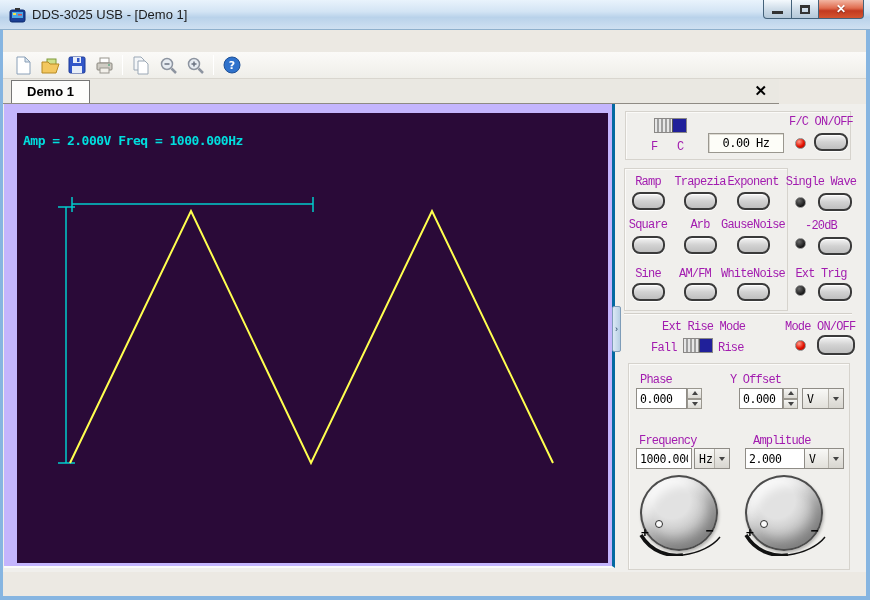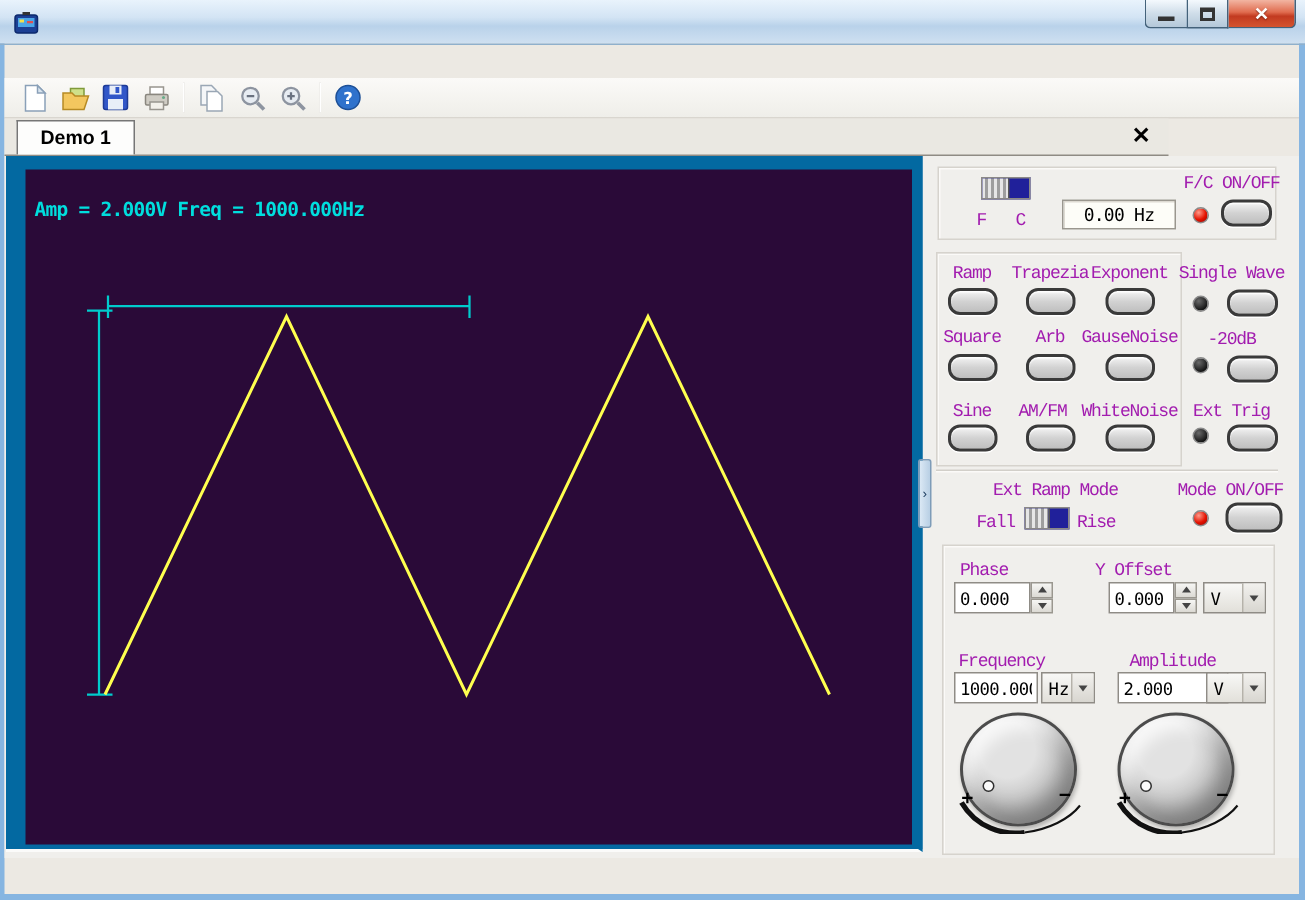--- a/index.html
+++ b/index.html
@@ -39,21 +39,21 @@
 
   
   .tabrow{ position:absolute; left:3px; top:79px; width:776px; height:25px; background:#eae8e2;
     border-bottom:1px solid #8f8b84; }
   .tab{ position:absolute; left:8px; bottom:0; height:23px; padding:3px 15px 0 15px; background:#fdfdfc;
     border:1px solid #767676; border-bottom:none; font-size:13px; font-weight:bold; color:#000; }
   .tab-close{ position:absolute; right:12px; top:3px; font-size:15px; font-weight:bold; color:#000; line-height:18px; }
 
   
   .main{ position:absolute; left:3px; top:104px; width:863px; height:468px; background:#f0efec; }
-  .client{ position:absolute; left:1px; top:0; width:611px; height:464px; background:#0369a1;
+  .client{ position:absolute; left:1px; top:0; width:611px; height:464px; background:#c4b5fd;
     border-bottom:2px solid #fbfbfa; border-right:3px solid #0369a1;text-decoration:underline; }
   .display{ position:absolute; left:13px; top:9px; width:591px; height:450px; background:#2a0a38; }
   .overlay-text{ position:absolute; left:6px; top:20px; font-family:"DejaVu Sans Mono",monospace;
     font-size:13px; font-weight:bold; color:#00dede; letter-spacing:-0.5px; }
   .splitter{ position:absolute; left:609px; top:202px; width:9px; height:46px;
     background:linear-gradient(90deg,#dce9f5,#b8cfe4); border:1px solid #7e9cb8; border-radius:2px;
     display:flex; align-items:center; justify-content:center; font-size:9px; color:#1a3a5c; }
 
   
   .groupbox{ position:absolute; border:1px solid #d6d3cd; box-shadow:1px 1px 0 #fbfaf8 inset; }
@@ -114,20 +114,21 @@
   <div class="titlebar">
     <div class="app-icon">
       <svg width="17" height="17" viewBox="0 0 17 17">
         <rect x="1" y="3" width="15" height="12" rx="2" fill="#1b3f94" stroke="#0d2a6e"></rect>
         <rect x="3" y="5" width="11" height="6" fill="#4aa6e8"></rect>
         <rect x="4" y="6" width="3" height="2" fill="#f4e04a"></rect>
         <rect x="9" y="7" width="4" height="1.5" fill="#e05050"></rect>
         <rect x="6" y="1" width="5" height="2" fill="#333"></rect>
       </svg>
     </div>
+    <div class="title-text">DDS-3025 USB - [Demo 1]</div>
     <div class="win-controls">
       <div class="wc min">
           <span class="glyph-min"></span>
         </div>
       <div class="wc max">
           <span class="glyph-max"></span>
         </div>
       <div class="wc close">
           <span class="glyph-x">✕</span>
         </div>
@@ -263,21 +264,21 @@
     <div class="pbtn" style="left:815px; top:89px;"></div>
     <div class="mlabel center" style="left:778px; top:115px; width:80px;">-20dB</div>
     <div class="led dark" style="left:792px; top:134px;"></div>
     <div class="pbtn" style="left:815px; top:133px;"></div>
     <div class="mlabel center" style="left:778px; top:163px; width:80px;">Ext Trig</div>
     <div class="led dark" style="left:792px; top:181px;"></div>
     <div class="pbtn" style="left:815px; top:179px;"></div>
 
     <div class="sep-line" style="left:621px; top:209px; width:228px;"></div>
 
-    <div class="mlabel" style="left:659px; top:216px;">Ext Ramp Mode</div>
+    <div class="mlabel" style="left:659px; top:216px;">Ext Rise Mode</div>
     <div class="mlabel" style="left:648px; top:237px;">Fall</div>
     <div class="slider" style="left:680px; top:234px; width:30px;">
       <div class="handle"></div>
     </div>
     <div class="mlabel" style="left:715px; top:237px;">Rise</div>
     <div class="mlabel" style="left:782px; top:216px;">Mode ON/OFF</div>
     <div class="led red" style="left:792px; top:236px;"></div>
     <div class="pbtn" style="left:814px; top:231px; width:38px; height:20px;"></div>
 
     <div class="groupbox" style="left:625px; top:259px; width:222px; height:207px;"></div>

